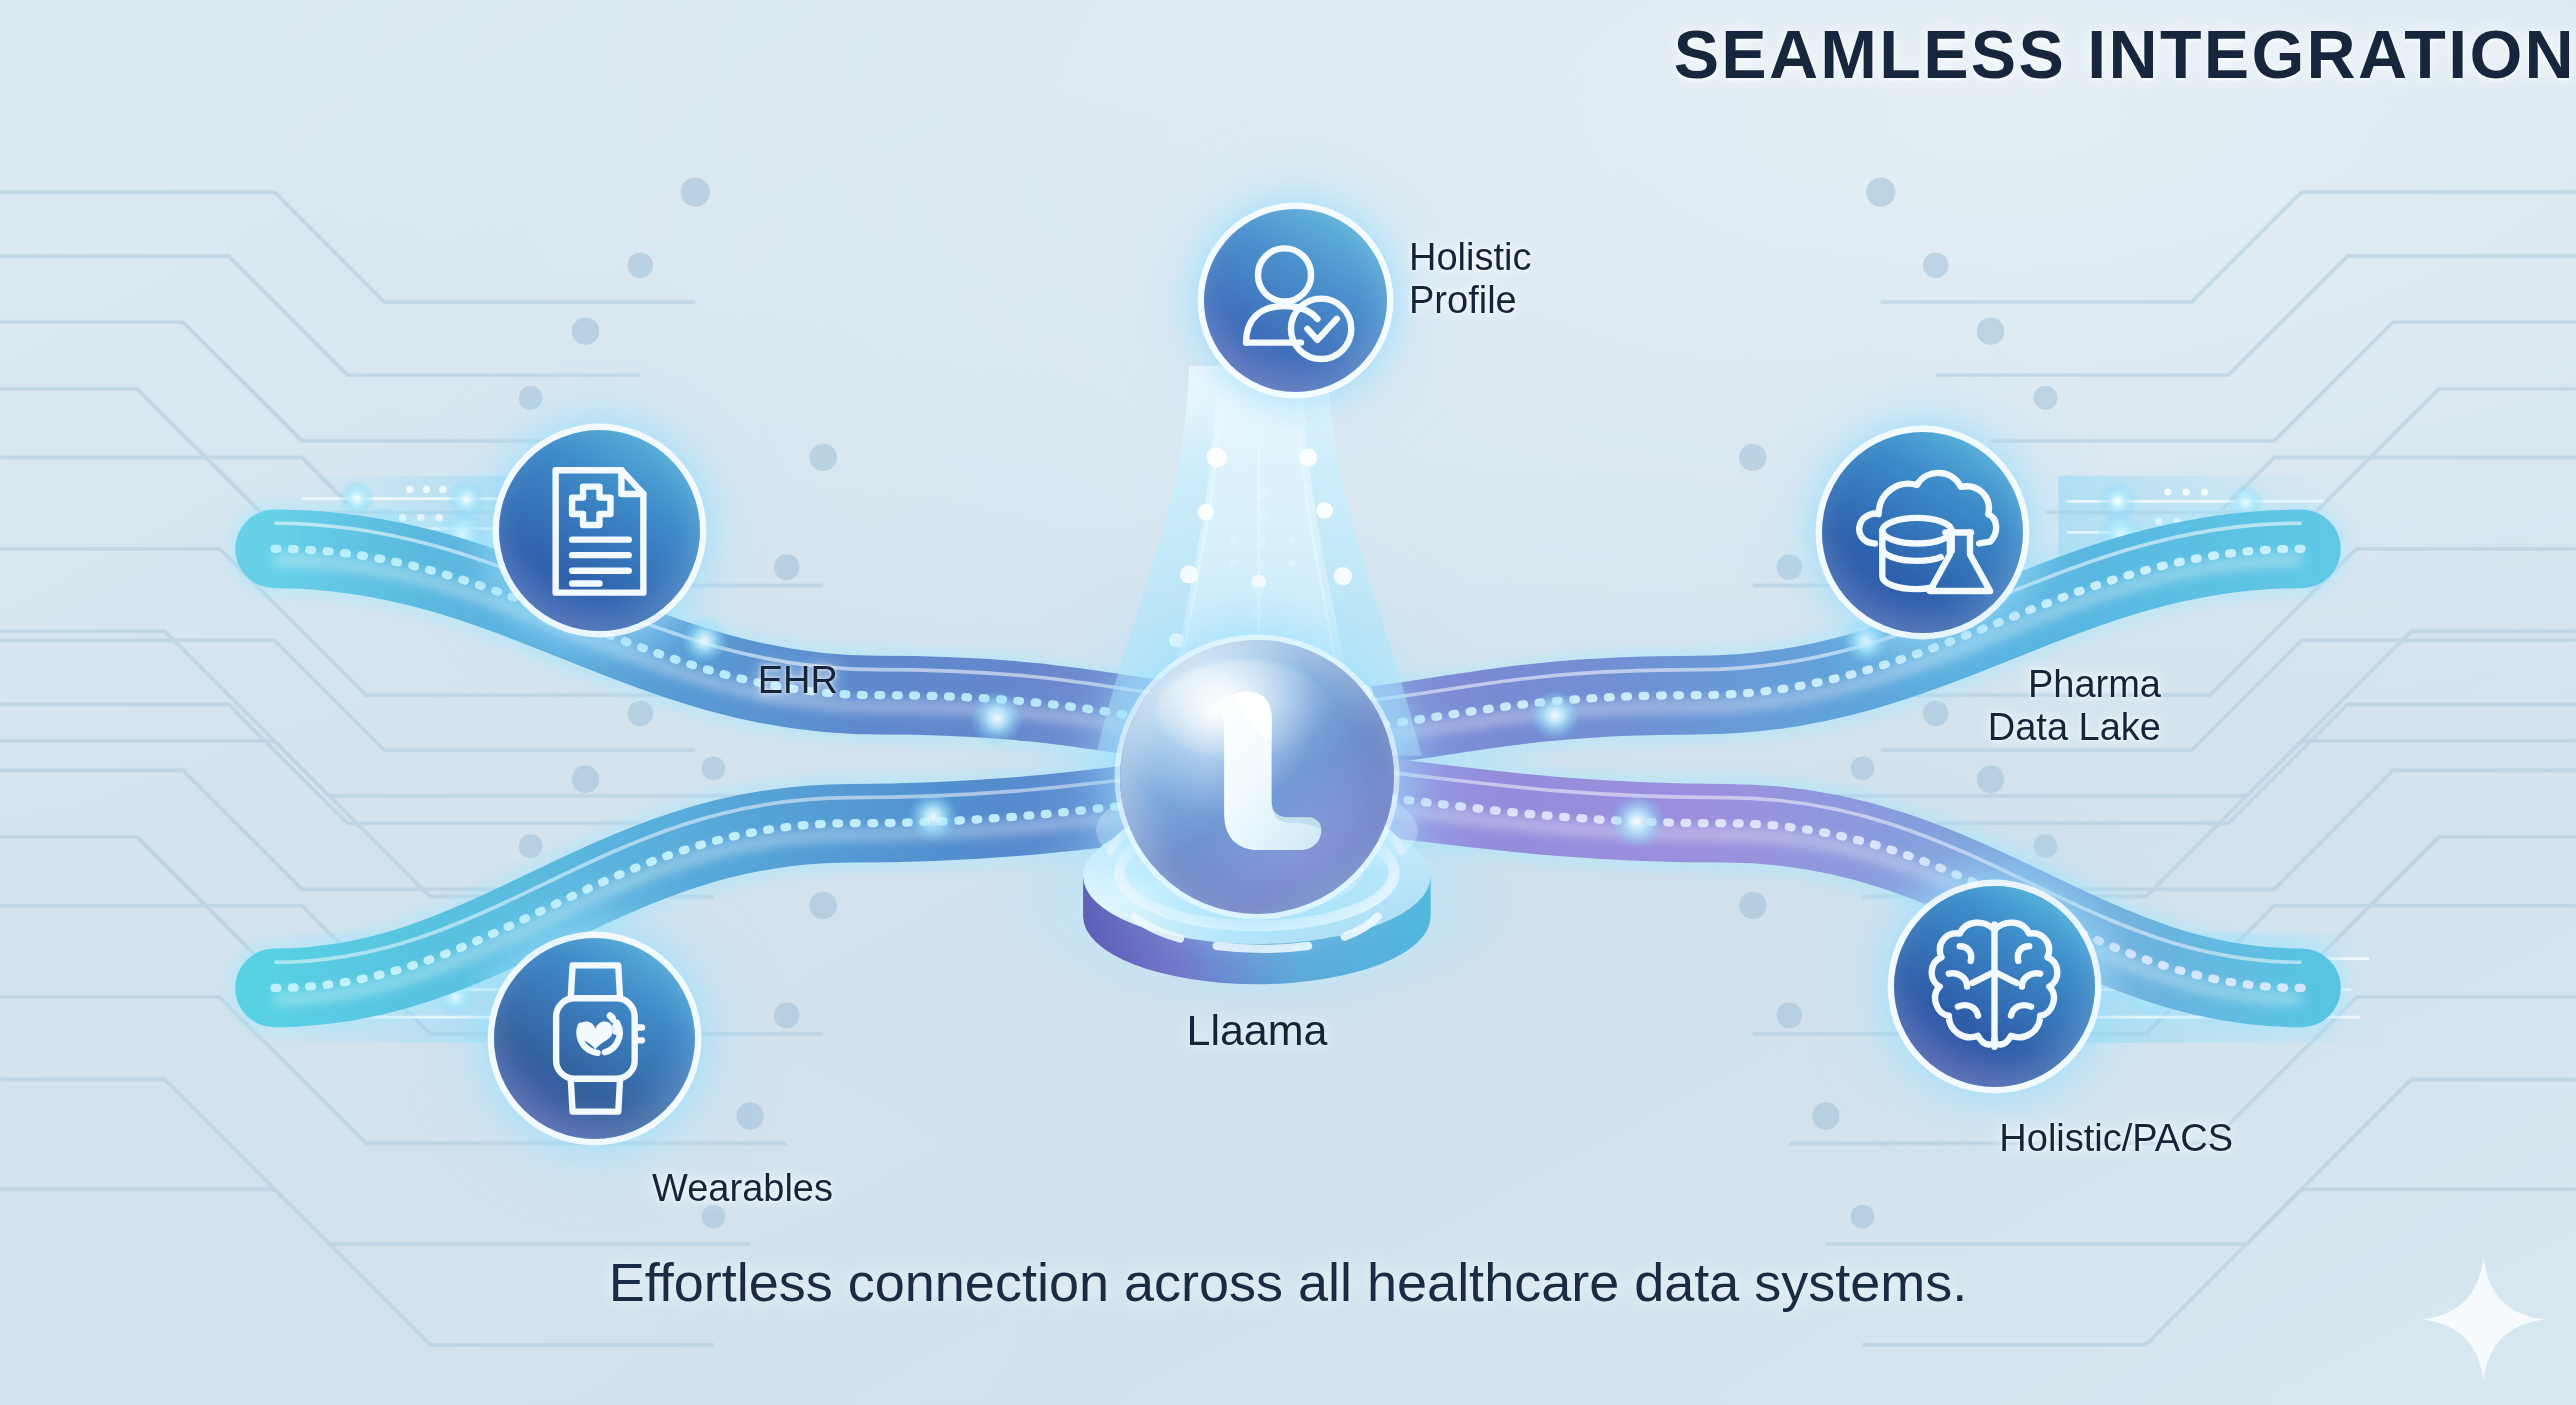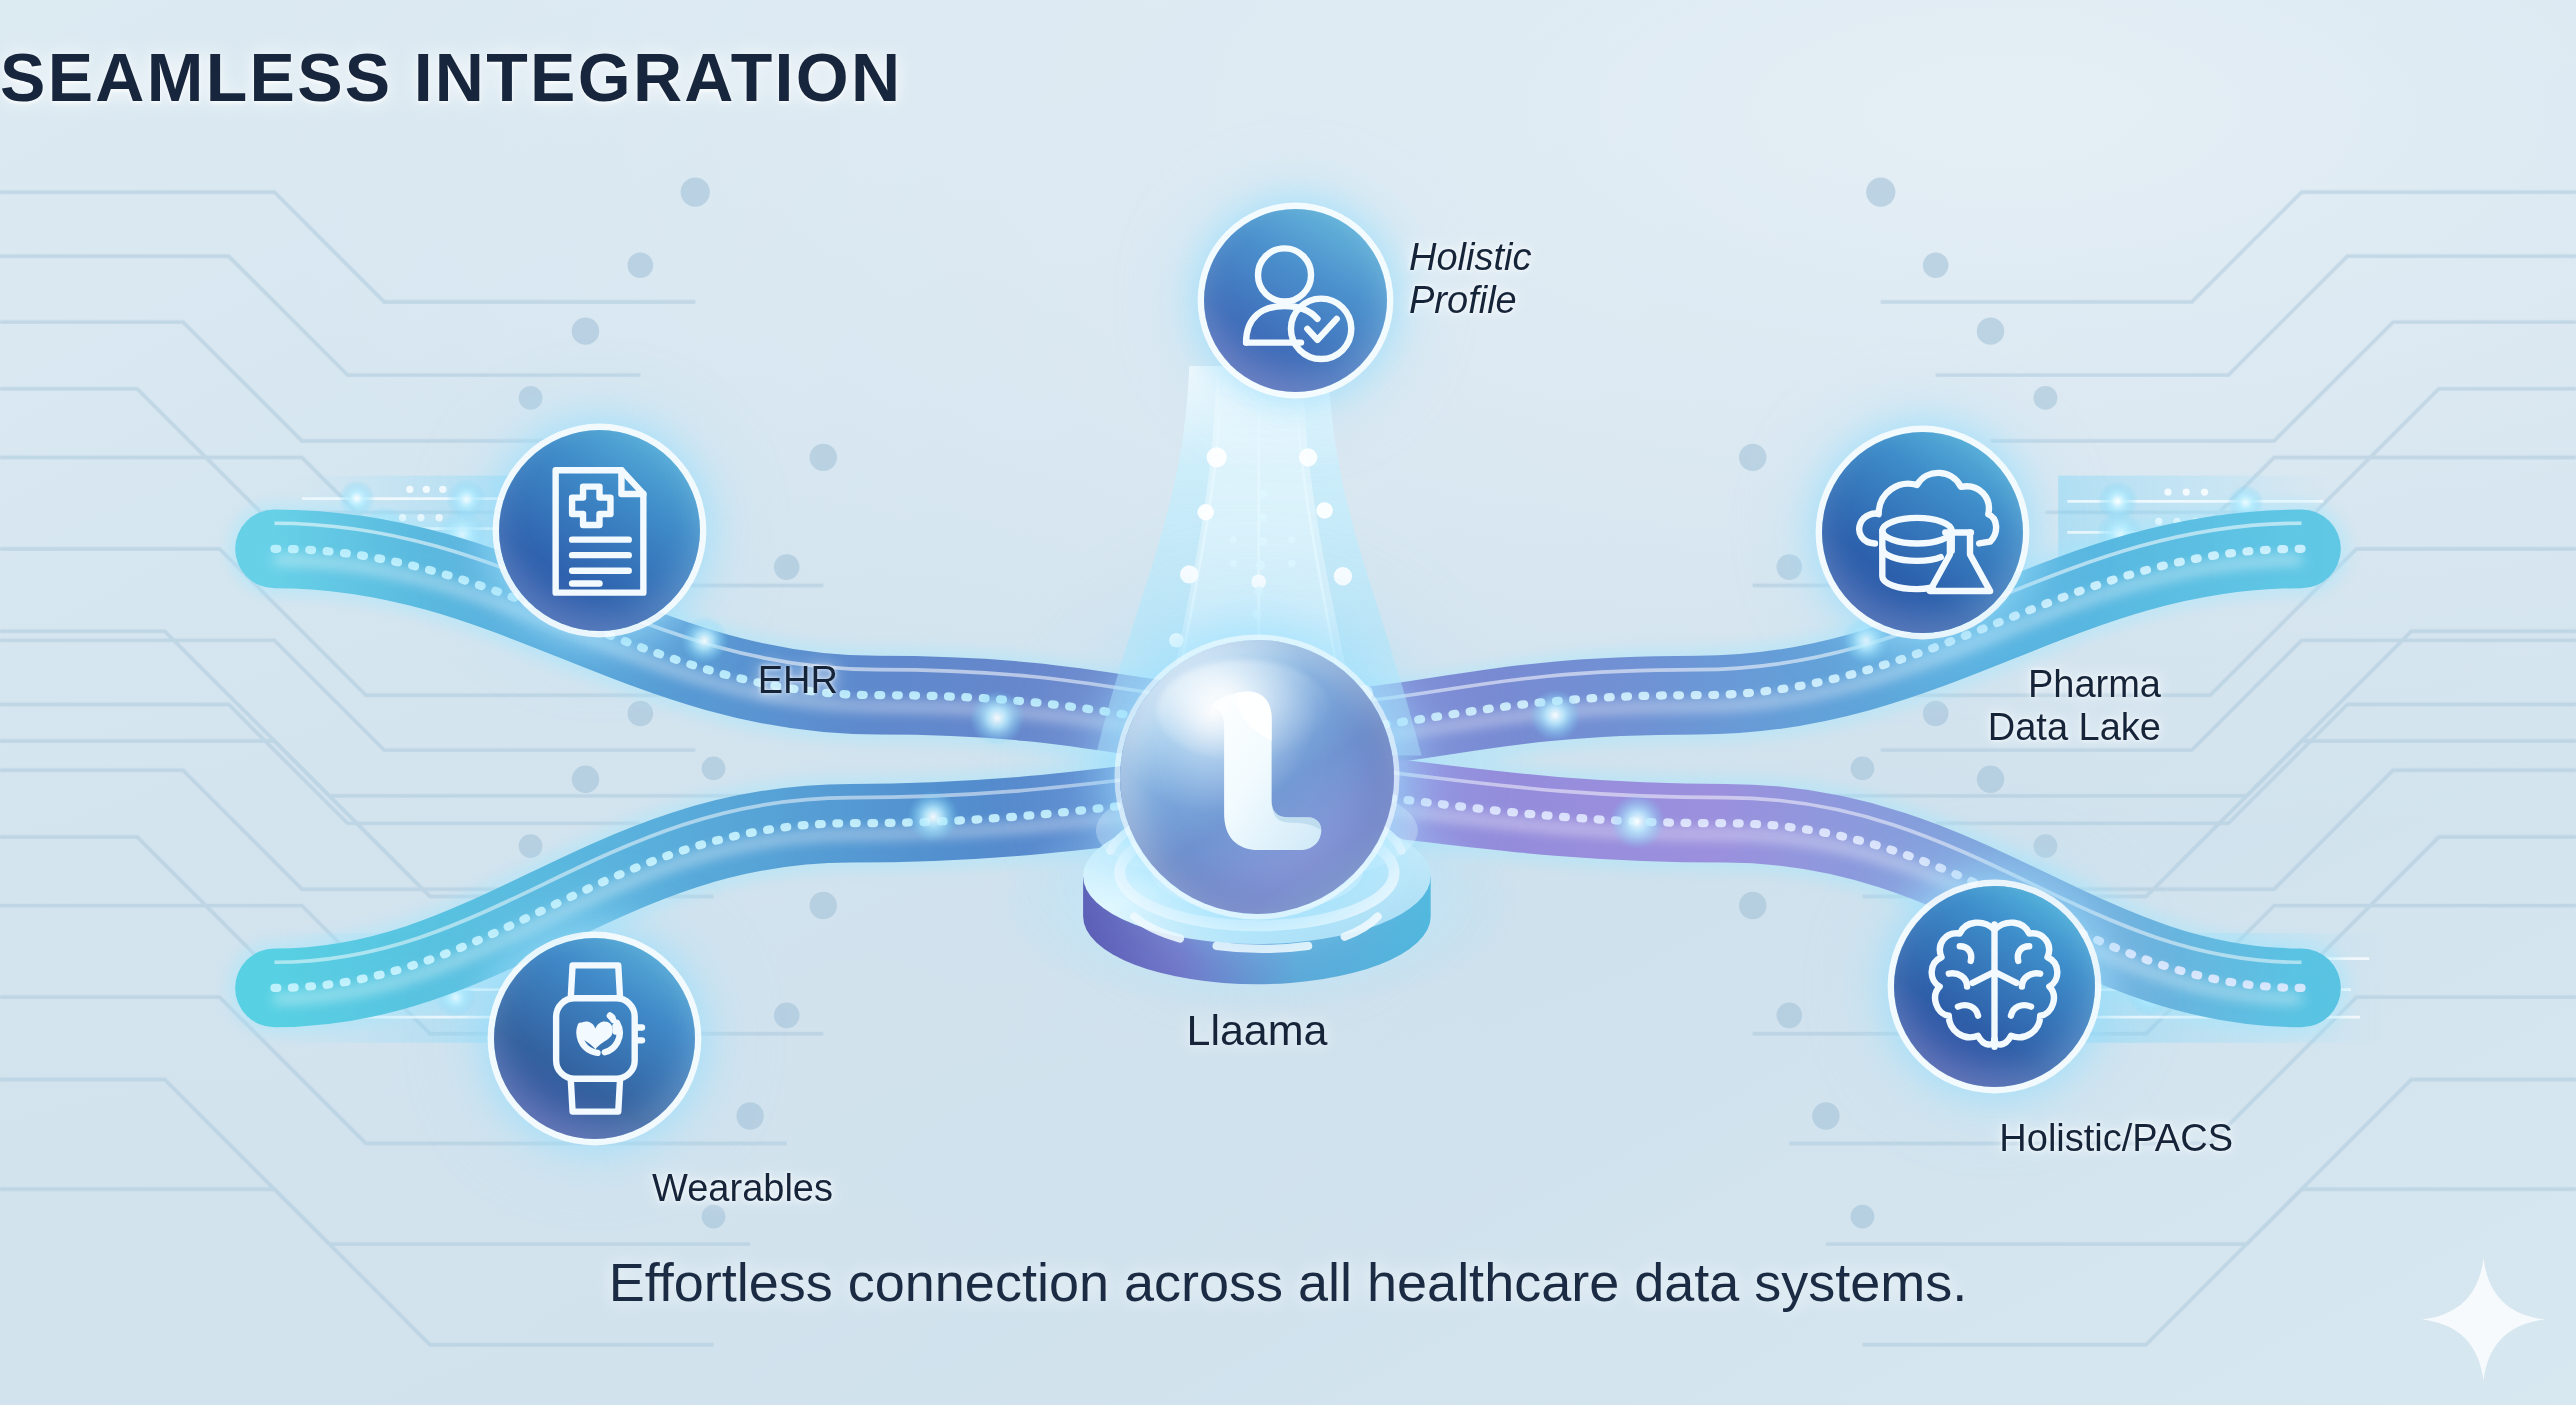--- a/index.html
+++ b/index.html
@@ -28,23 +28,23 @@
     left: 0; top: 0;
     width: 2576px;
     height: 1405px;
     pointer-events: none;
   }
 
   
   #title {
     position: absolute;
     left: 0;
-    top: 38px;
+    top: 15px;
     width: 2576px;
-    text-align: left;
+    text-align: right;
     font-size: 68px;
     font-weight: 700;
     letter-spacing: 2.3px;
     color: #17263c;
     text-shadow: 0 0 20px rgba(255,255,255,.95), 0 1.8px 3.7px rgba(255,255,255,.8);
   }
 
   
   #caption {
     position: absolute;
@@ -82,21 +82,20 @@
     color: #16243a;
     white-space: pre-line;
     text-shadow: 0 0 14.6px rgba(255,255,255,.92), 0 0 4.6px rgba(255,255,255,.9);
   }
   .label.below {
     width: 476px;
     text-align: right;
   }
   .label.side {
     text-align: left;
-    font-style: italic;
   }
 
   
   #hub {
     position: absolute;
     left: 1120px;
     top: 640px;
     width: 274px;
     height: 274px;
   }

